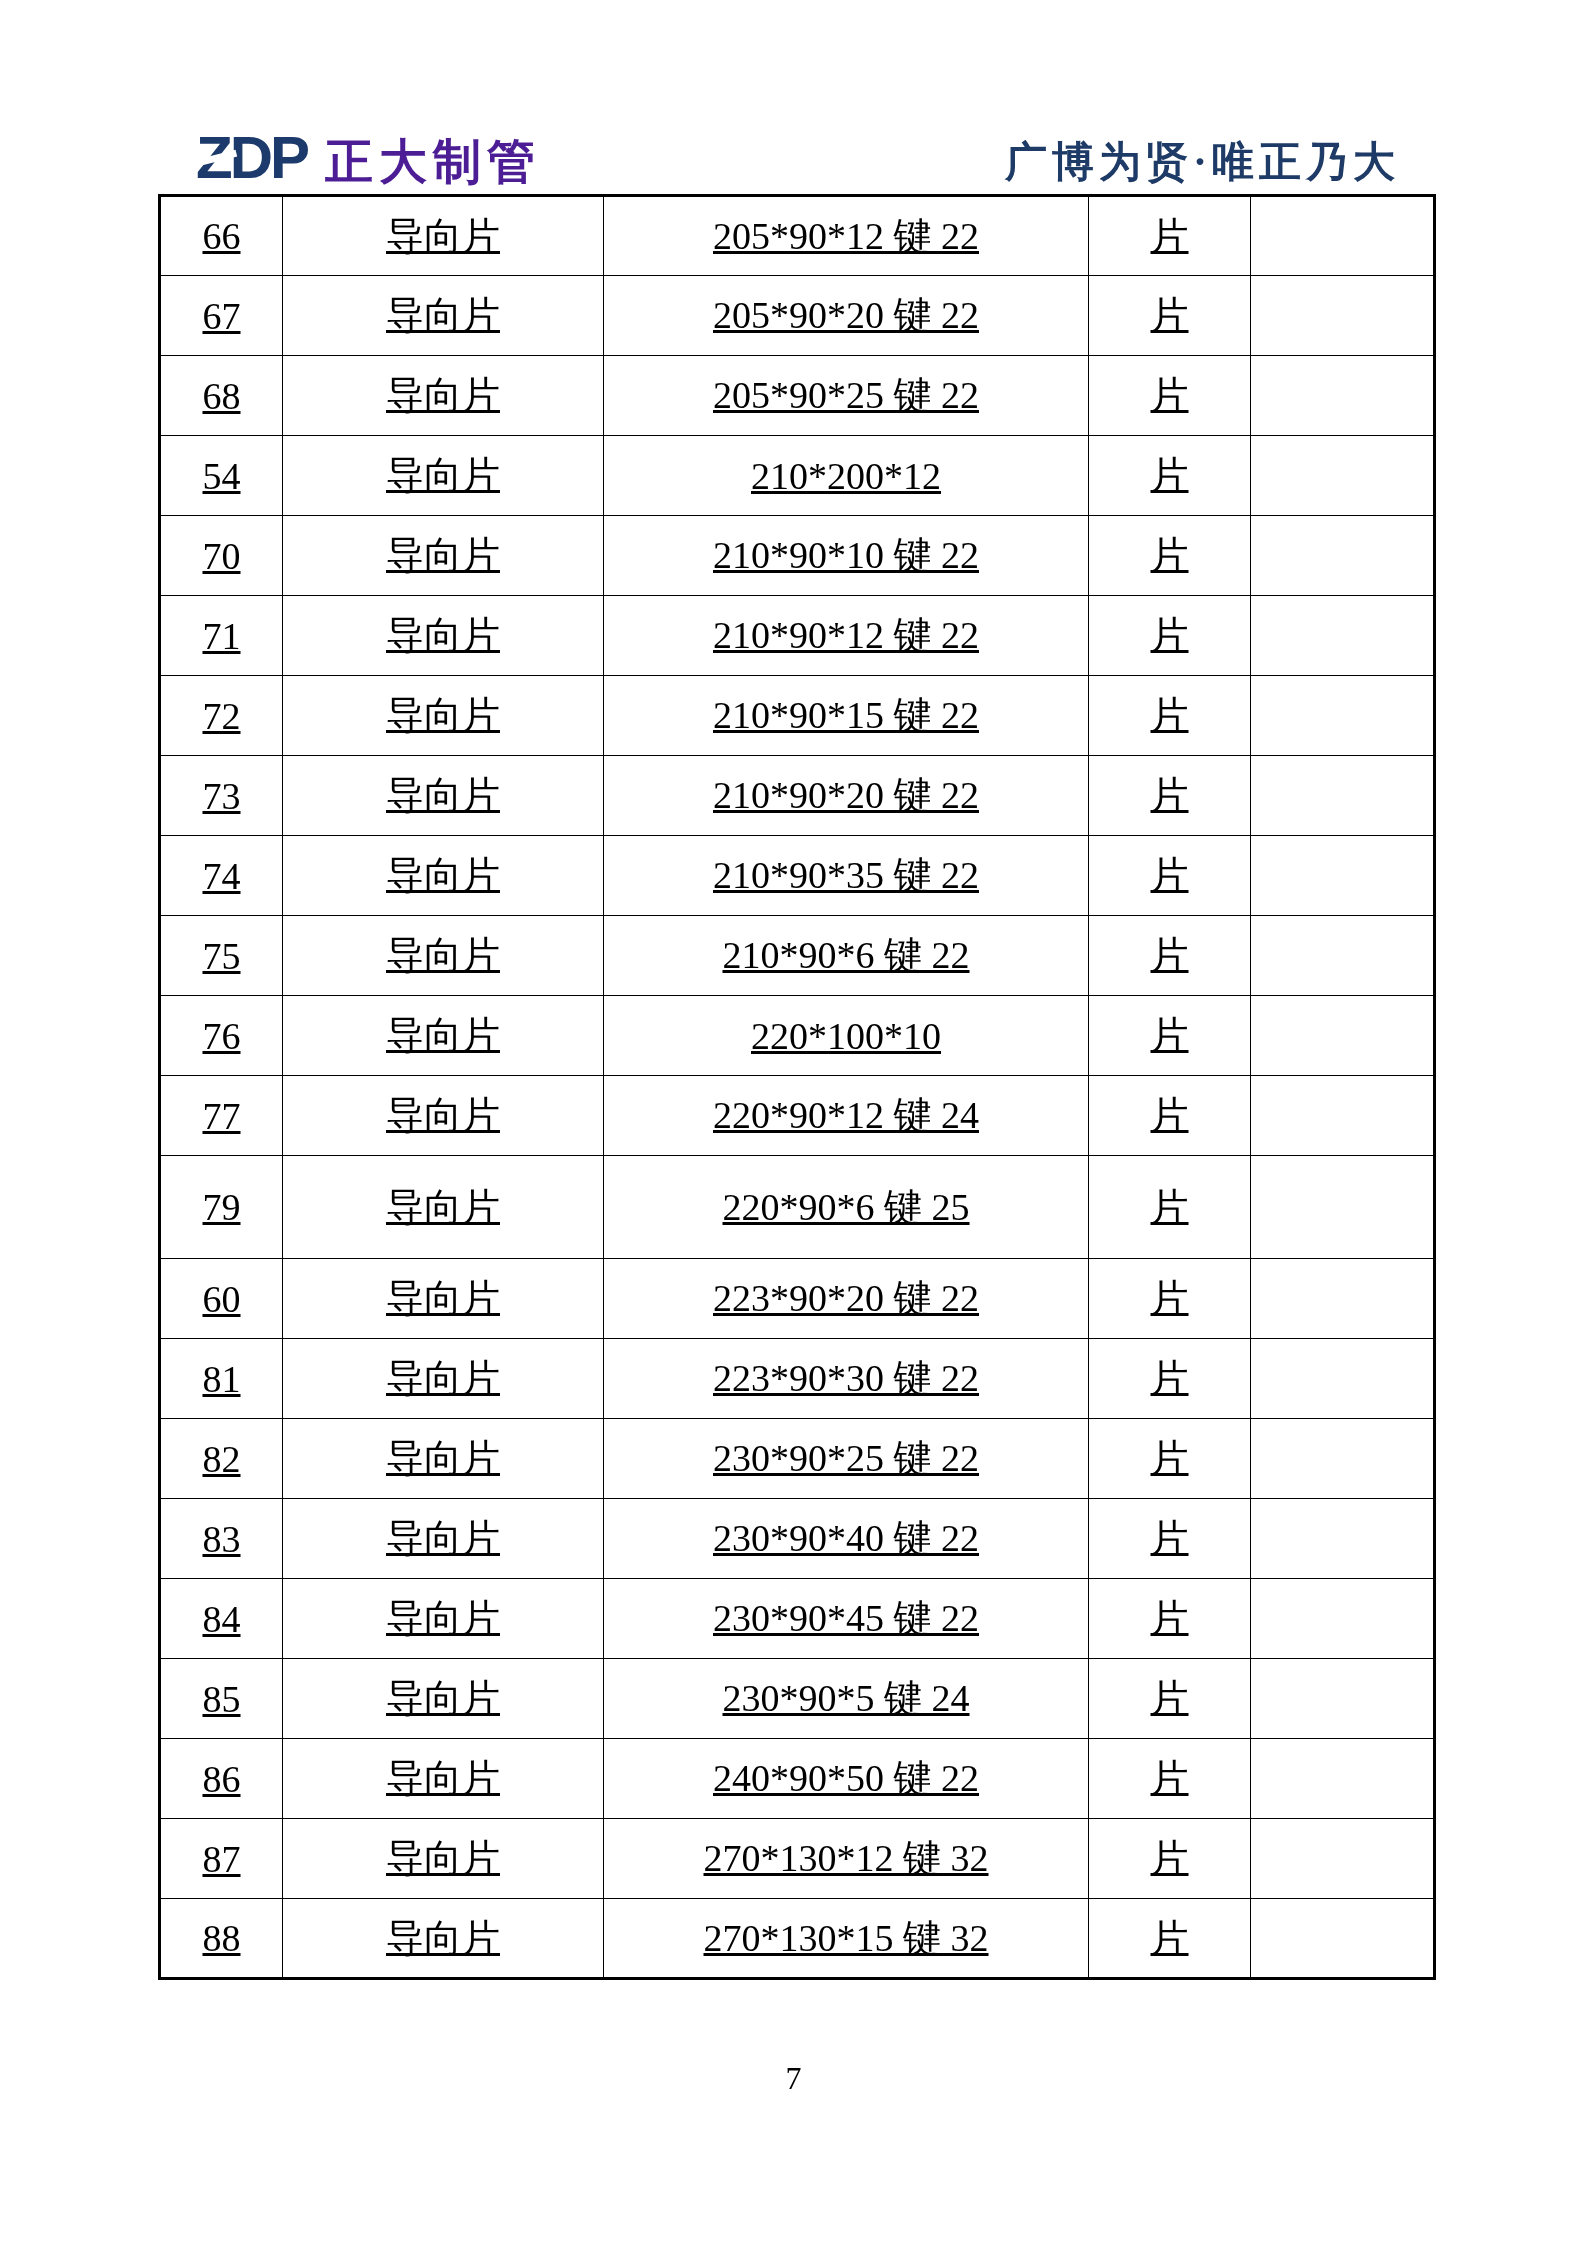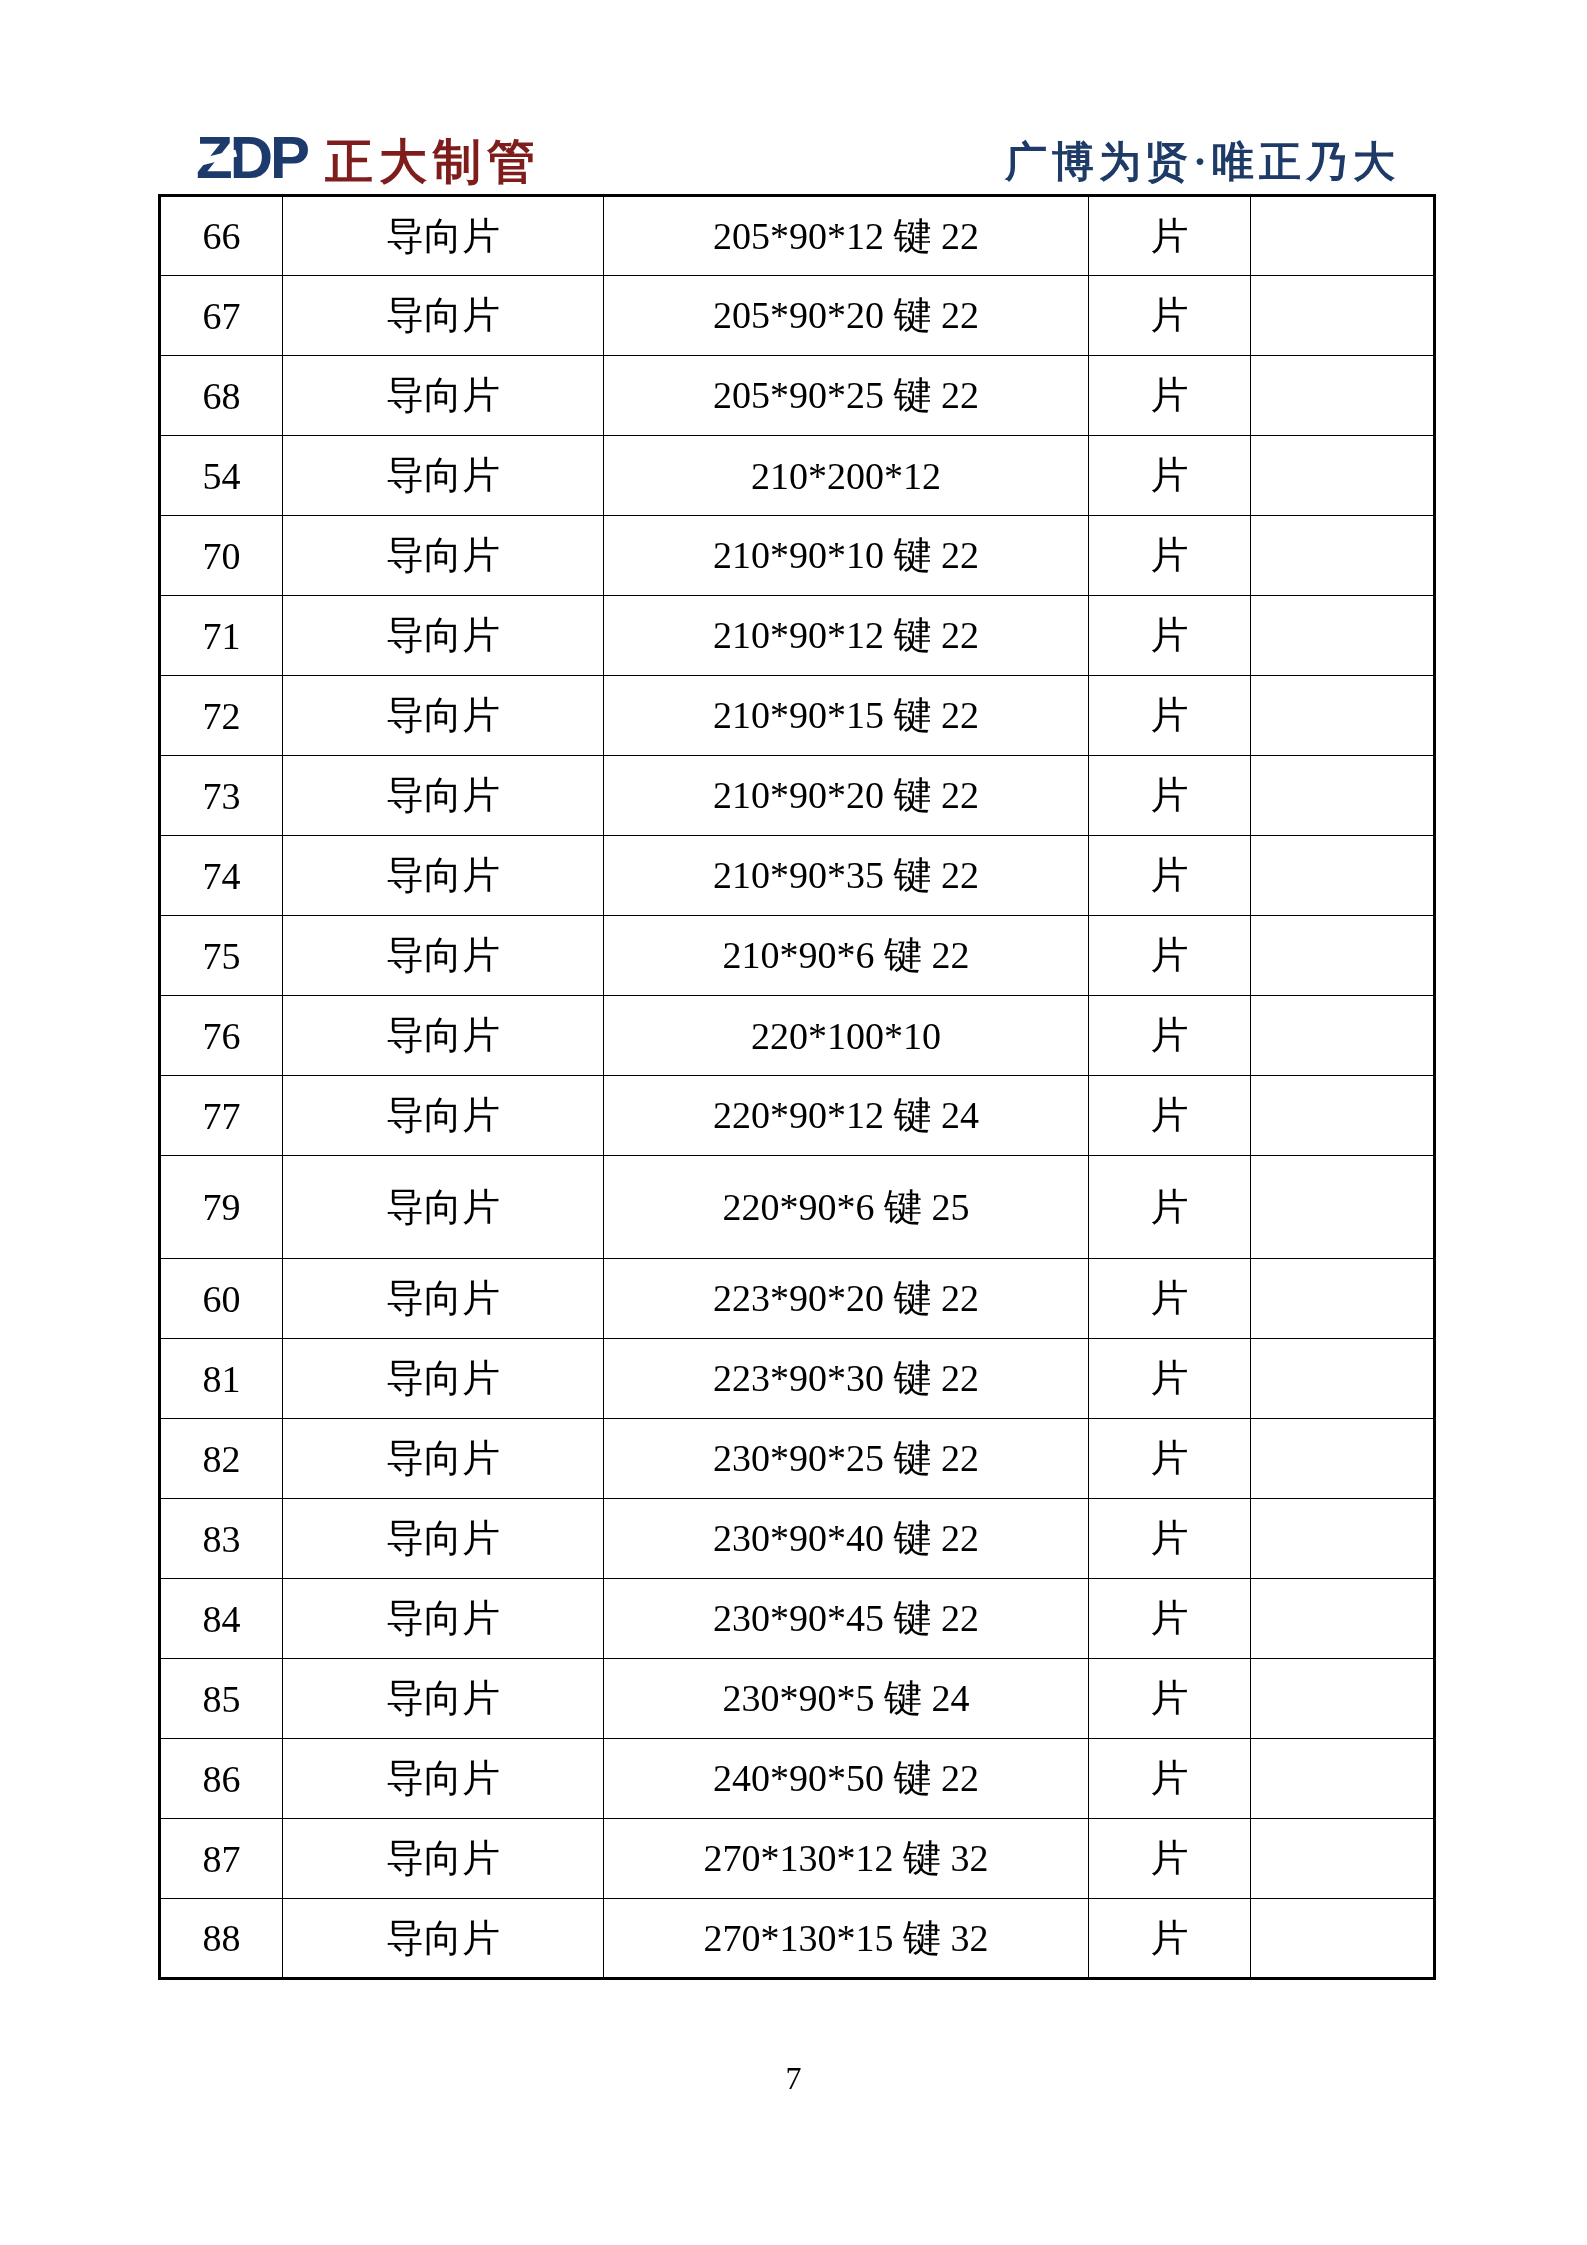--- a/index.html
+++ b/index.html
@@ -48,21 +48,21 @@
     height: 7px;
     background: #ffffff;
     transform: rotate(-14deg);
   }
   .logo-cn {
     font-family: "Liberation Sans", "DejaVu Sans", sans-serif;
     font-weight: 700;
     font-size: 48px;
     line-height: 1;
     letter-spacing: 6px;
-    color: #7f1d1d;
+    color: #4c1d95;
   }
   .slogan {
     position: absolute;
     top: 141px;
     right: 187px;
     font-family: "Liberation Serif", "DejaVu Serif", serif;
     font-weight: 700;
     font-size: 42px;
     line-height: 1;
     letter-spacing: 5px;
@@ -84,21 +84,21 @@
     border: 1.6px solid #000000;
     padding: 0;
     text-align: center;
     vertical-align: middle;
     font-family: "Liberation Serif", "DejaVu Serif", serif;
     font-size: 38px;
     color: #000000;
     overflow: hidden;
     white-space: nowrap;
   }
-  table.parts tr { height: 80px; }
+  table.parts tr { height: 80px; text-decoration: underline; }
   
   table.parts tbody tr:nth-child(13) { height: 103px; }
 
   col.c-no   { width: 123px; }
   col.c-name { width: 321px; }
   col.c-spec { width: 485px; }
   col.c-unit { width: 162px; }
   col.c-note { width: 184px; }
 
   

